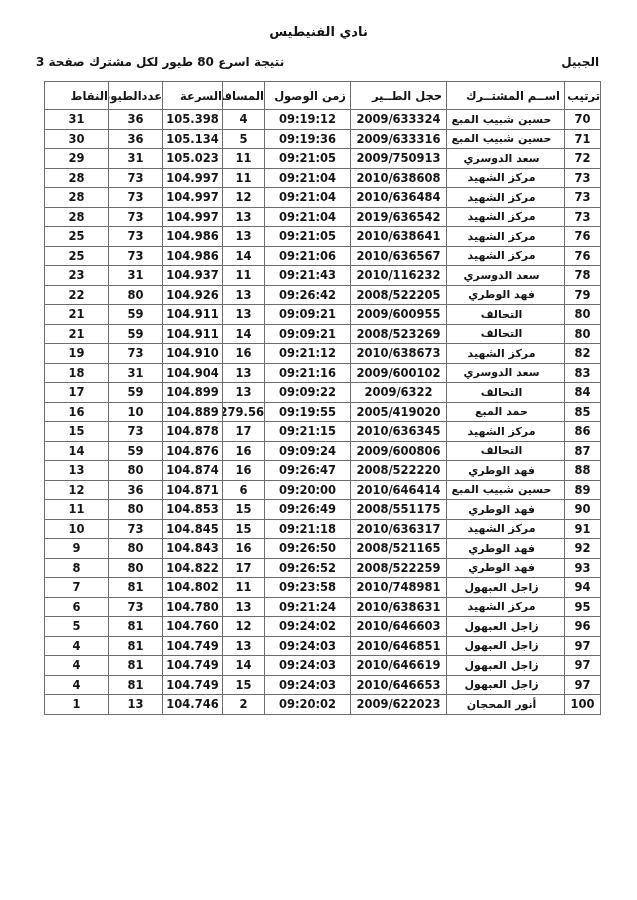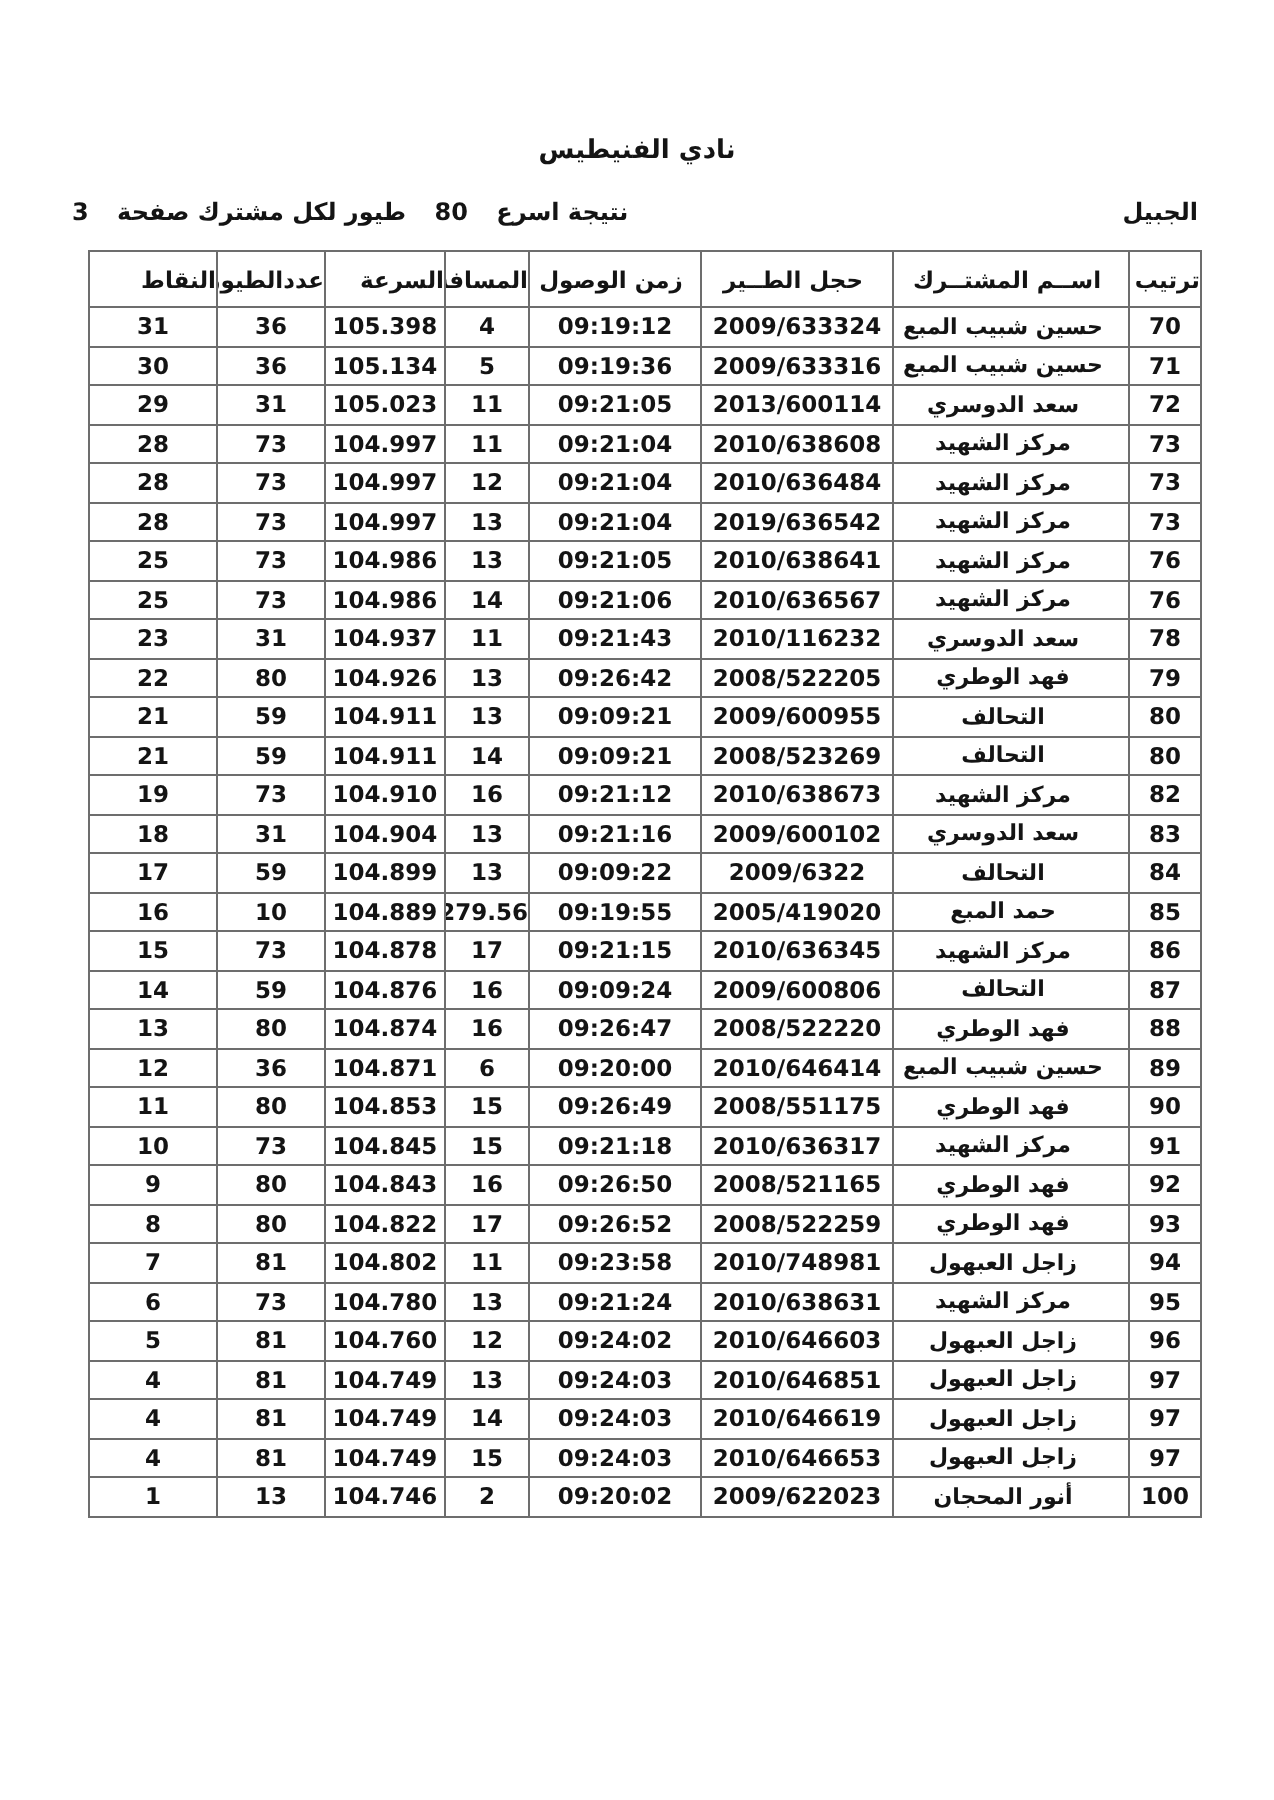--- a/index.html
+++ b/index.html
@@ -3,38 +3,38 @@
 <meta charset="utf-8">
 <style>
   html,body { margin:0; padding:0; background:#d9d9d9; }
   .page {
     width:637px; height:900px; background:#ffffff; margin:0 auto;
     font-family:"DejaVu Sans", sans-serif; direction:rtl;
     position:relative; overflow:hidden; box-sizing:border-box;
     color:#141414;
   }
   .club-name {
-    text-align:center; padding-top:24px; font-size:13px; font-weight:bold;margin-top:44px;
+    text-align:center; padding-top:24px; font-size:13px; font-weight:bold;
   }
   .info-line {
     display:flex; justify-content:space-between; align-items:baseline;
     margin:16px 38px 0 36px; font-size:12px; font-weight:bold;
   }
-  .info-right span, .info-left span { margin-left:10px; }
+  .info-right span, .info-left span { }
   .info-right span:last-child, .info-left span:last-child { margin-left:0; }
   table.results {
     border-collapse:collapse; table-layout:fixed;
     width:556px; margin:12px 36px 0 45px;
   }
   .results th, .results td {
     border:1px solid #6d6d6d; font-weight:bold;
     overflow:hidden; white-space:nowrap; padding:0;
   }
   .results thead th {
-    height:27px; font-size:11.5px; text-align:center; padding-right:4px;
+    height:27px; font-size:11.5px; text-align:right; padding-right:4px;
     font-weight:bold; vertical-align:middle;
   }
   .results thead th.h-center { text-align:right; padding-right:0; }
   .results tbody td {
     height:18.5px; font-size:11.5px; text-align:center; vertical-align:middle;
   }
   .results tbody td.col-name {
     text-align:center; padding-right:8px; font-size:11px;
   }
   .results tbody td.col-ring, .results tbody td.col-time {
@@ -100,21 +100,21 @@
           <td class="col-ring">2009/633316</td>
           <td class="col-time">09:19:36</td>
           <td class="col-distance">5</td>
           <td class="col-speed">105.134</td>
           <td class="col-birds">36</td>
           <td class="col-points">30</td>
         </tr>
         <tr>
           <td class="col-rank">72</td>
           <td class="col-name">سعد الدوسري</td>
-          <td class="col-ring">2013/600114</td>
+          <td class="col-ring">2009/750913</td>
           <td class="col-time">09:21:05</td>
           <td class="col-distance">11</td>
           <td class="col-speed">105.023</td>
           <td class="col-birds">31</td>
           <td class="col-points">29</td>
         </tr>
         <tr>
           <td class="col-rank">73</td>
           <td class="col-name">مركز الشهيد</td>
           <td class="col-ring">2010/638608</td>

